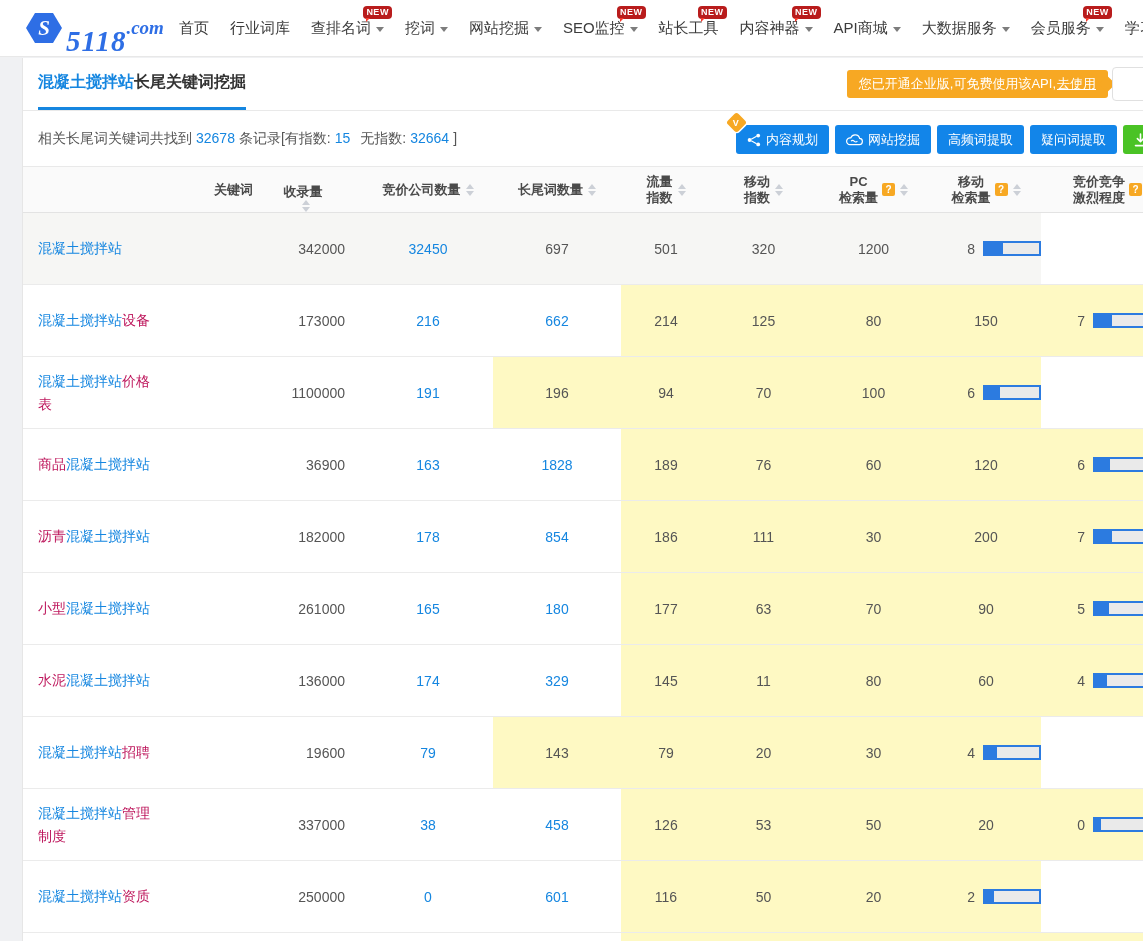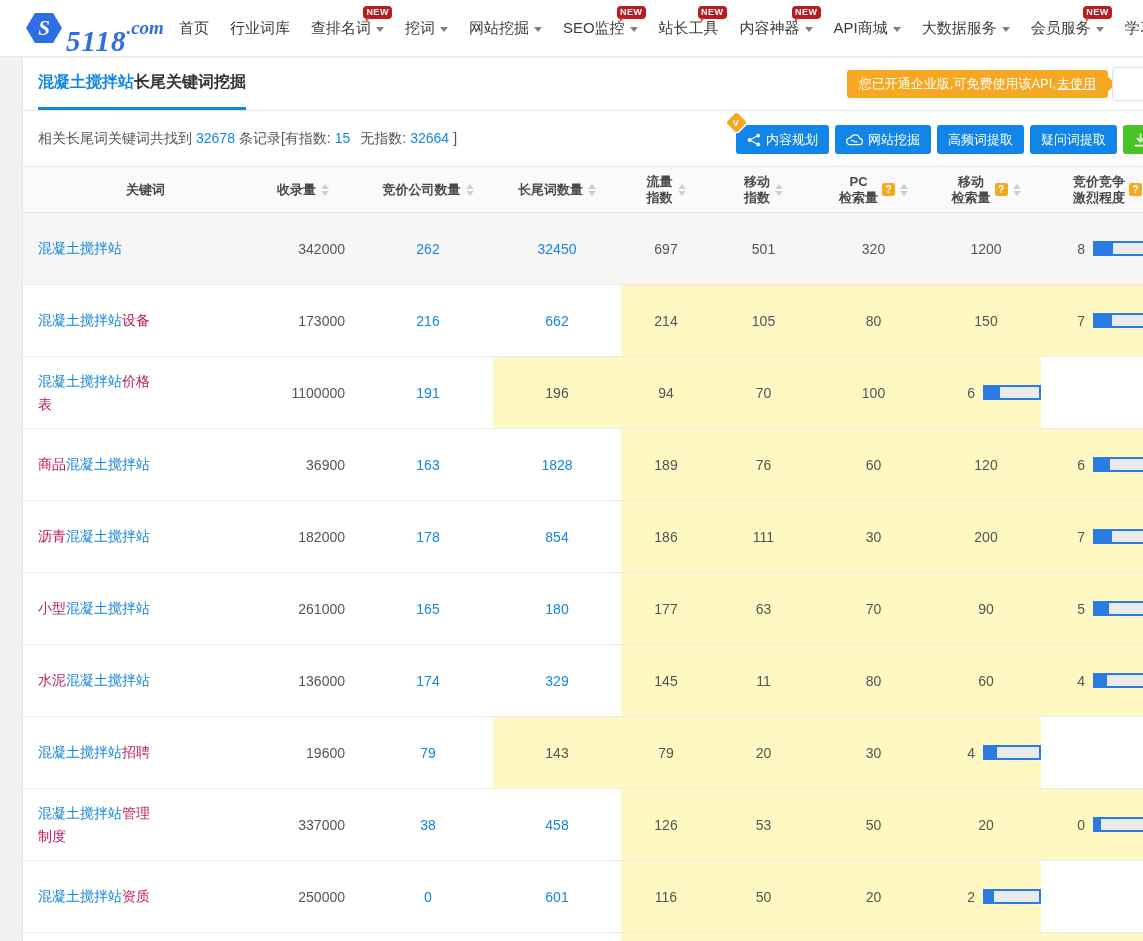--- a/index.html
+++ b/index.html
@@ -93,22 +93,22 @@
     background:#f7a823; border-radius:3px; transform:rotate(45deg);
     display:flex; align-items:center; justify-content:center;
     box-shadow:0 0 0 1.5px #fff;
   }
   .vbadge span { transform:rotate(-45deg); color:#fff; font-size:9px; font-weight:bold; }
 
   
   .grid { display:grid; grid-template-columns:230px 110px 130px 128px 90px 105px 115px 110px 1fr; }
   .thead { height:46px; background:#fafafa; border-bottom:1px solid #e3e3e3; font-size:13px; font-weight:bold; color:#4a4a4a; }
   .hcell { display:flex; align-items:center; justify-content:center; line-height:1.2; text-align:center; }
-  .hcell.left { justify-content:center; padding-left:15px; }
-  .hcell.right { padding-right:10px; }
+  .hcell.left { justify-content:flex-end; padding-left:15px; }
+  .hcell.right { justify-content:flex-end; padding-right:10px;flex-direction:column; }
   .hcell.col-competition { padding-right:26px; }
   .sort { display:inline-flex; flex-direction:column; gap:2px; margin-left:5px; cursor:pointer; }
   .sort i { width:0; height:0; border-left:4px solid transparent; border-right:4px solid transparent; }
   .sort .up { border-bottom:5px solid #ccd0d7; }
   .sort .down { border-top:5px solid #ccd0d7; }
   .help {
     display:inline-block; width:13px; height:13px; background:#f7a823; color:#fff;
     border-radius:2px; font-size:10px; line-height:13px; text-align:center;
     font-weight:bold; margin-left:4px; cursor:pointer; flex:none;
   }
@@ -317,23 +317,20 @@
     </div>
   <div id="table-body">
       <div class="grid row hl-row">
         <div class="cell kw">
           <span class="kw-wrap"><span class="hl">混凝土搅拌站</span></span>
         </div>
         <div class="cell num-right">
           <span>342000</span>
         </div>
         <div class="cell">
-          <span class="link">262</span>
-        </div>
-        <div class="cell">
           <span class="link">32450</span>
         </div>
         <div class="cell yl">
           <span>697</span>
         </div>
         <div class="cell yl">
           <span>501</span>
         </div>
         <div class="cell yl">
           <span>320</span>
@@ -358,21 +355,21 @@
         <div class="cell">
           <span class="link">216</span>
         </div>
         <div class="cell">
           <span class="link">662</span>
         </div>
         <div class="cell yl">
           <span>214</span>
         </div>
         <div class="cell yl">
-          <span>105</span>
+          <span>125</span>
         </div>
         <div class="cell yl">
           <span>80</span>
         </div>
         <div class="cell yl">
           <span>150</span>
         </div>
         <div class="cell yl comp">
           <span class="comp-num">7</span>
           <div class="bar">

